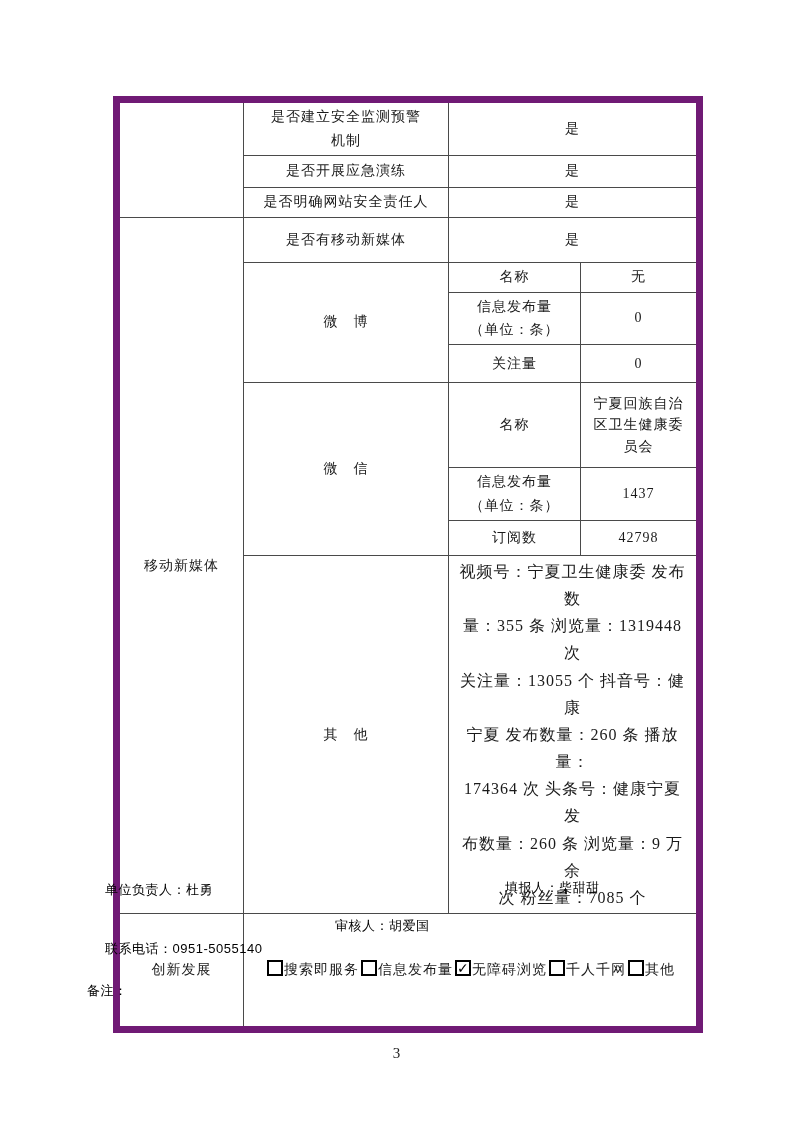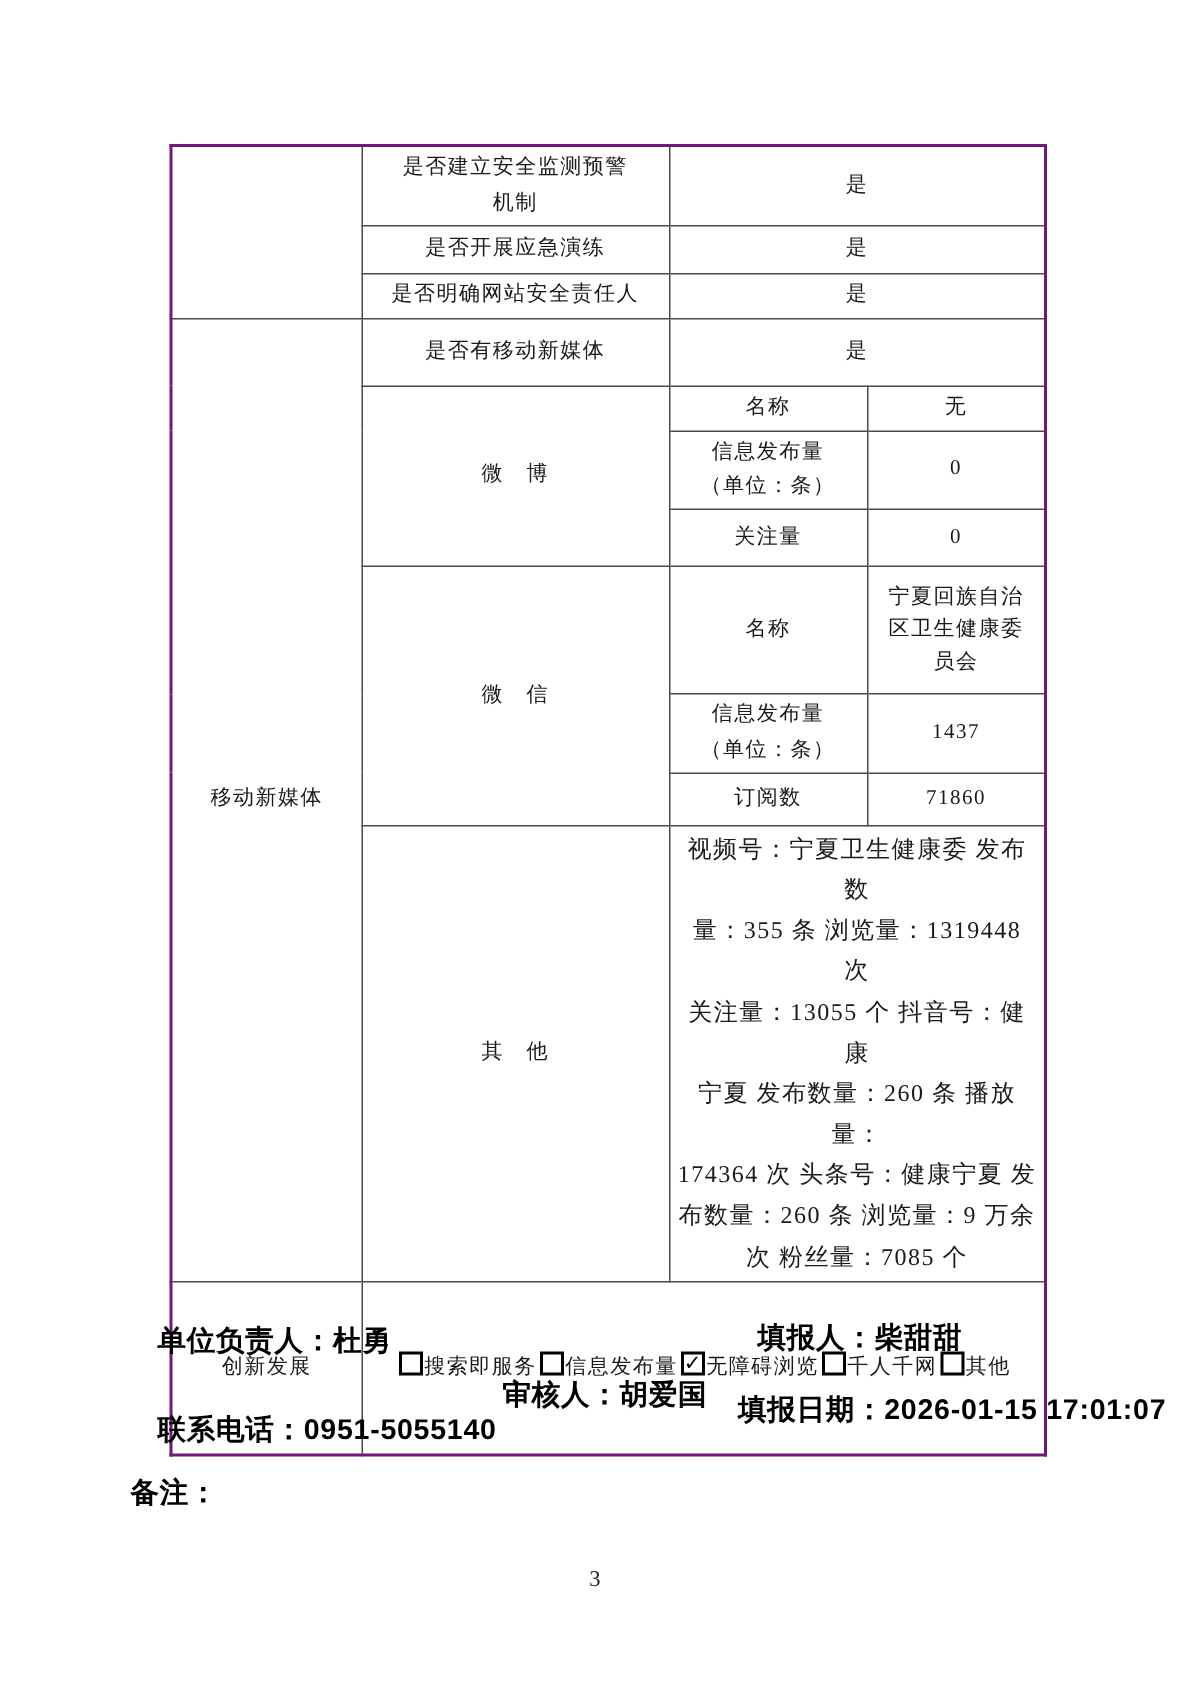--- a/index.html
+++ b/index.html
@@ -11,21 +11,21 @@
     font-family:"Liberation Serif","DejaVu Serif",serif;
     overflow:hidden;
   }
 
   
   table.report {
     position:absolute; left:113px; top:96px;
     width:583px;
     border-collapse:collapse; table-layout:fixed;
     font-size:14px;
-    border:2px solid #701a75;
+    border:7px solid #701a75;
   }
   table.report td {
     border:1px solid #4a4a4a;
     text-align:center; vertical-align:middle;
     padding:2px 5px;
     line-height:1.7;
     letter-spacing:1px;
     overflow:hidden;
   }
   td.prewrap { white-space:pre-line; }
@@ -54,22 +54,22 @@
     content:"✓";
     position:absolute; left:0px; top:-5px;
     font-size:14px; font-weight:bold; color:#000;
     font-family:"DejaVu Sans",sans-serif;
   }
 
   
   .f-item {
     position:absolute;
     font-family:"Liberation Sans","DejaVu Sans",sans-serif;
-    font-weight:bold;
-    font-size:19px;
+    font-weight:normal;
+    font-size:13px;
     letter-spacing:0.5px;
     white-space:nowrap;
     color:#000;
   }
   .page-num {
     position:absolute; top:1045px; left:0;
     width:100%; text-align:center;
     font-size:15px; color:#222;
   }
 </style>
@@ -130,21 +130,21 @@
 区卫生健康委
 员会</td>
     </tr>
     <tr style="height:46px">
       <td class="prewrap">信息发布量
 （单位：条）</td>
       <td>1437</td>
     </tr>
     <tr style="height:35px">
       <td>订阅数</td>
-      <td>71860</td>
+      <td>42798</td>
     </tr>
 
     <tr style="height:171px">
       <td>其　他</td>
       <td colspan="2" class="other-value">视频号：宁夏卫生健康委 发布数
 量：355 条 浏览量：1319448 次
 关注量：13055 个  抖音号：健康
 宁夏 发布数量：260 条 播放量：
 174364 次  头条号：健康宁夏 发
 布数量：260 条 浏览量：9 万余
@@ -166,22 +166,19 @@
   <div class="f-item" style="left:335px; top:881px;margin-top:36px;">
     <span>审核人：</span><span>胡爱国</span>
   </div>
   <div class="f-item" style="left:505px; top:879px;">
     <span>填报人：</span><span>柴甜甜</span>
   </div>
 
   <div class="f-item" style="left:105px; top:940px;">
     <span>联系电话：</span><span>0951-5055140</span>
   </div>
-  <div class="f-item" style="left:492px; top:927px;">
-    <span>填报日期：</span><span>2026-01-15 17:01:07</span>
-  </div>
 
   <div class="f-item" style="left:87px; top:982px;">
     <span>备注：</span><span></span>
   </div>
 
   <div class="page-num">3</div>
 </div>
 
 </body></html>

